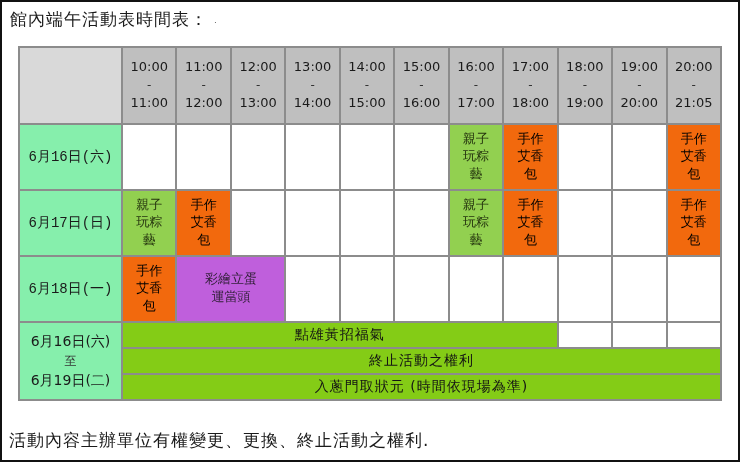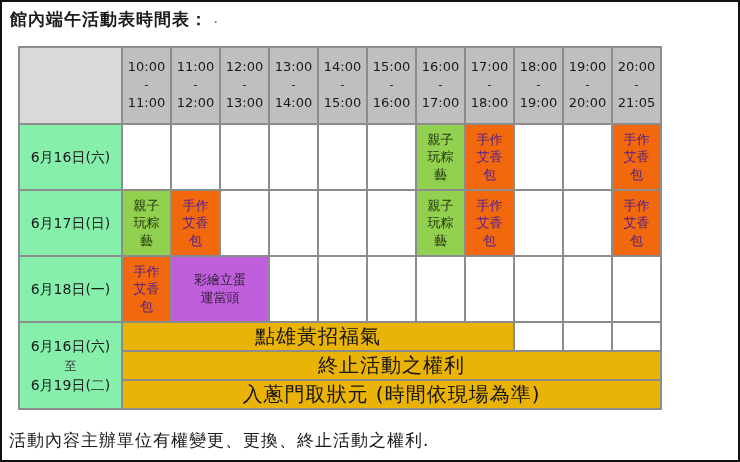--- a/index.html
+++ b/index.html
@@ -4,47 +4,47 @@
 <style>
   html,body{margin:0;padding:0;background:#fff;}
   body{
     width:740px;height:462px;box-sizing:border-box;
     border:2px solid #111;
     font-family:"DejaVu Sans","Liberation Sans",sans-serif;
     position:relative;color:#000;overflow:hidden;
   }
   .title{
     position:absolute;left:8px;top:6px;
-    font-size:17px;letter-spacing:1px;color:#1a1a1a;font-weight:bold;
+    font-size:17px;letter-spacing:1px;color:#1a1a1a;
   }
   .title .stray{font-size:9px;color:#666;margin-left:6px;vertical-align:middle;}
   table.sched{
     position:absolute;left:16px;top:44px;
-    width:644px;border-collapse:collapse;table-layout:fixed;
+    width:704px;border-collapse:collapse;table-layout:fixed;
     border:2px solid #6e6e6e;
   }
   table.sched td{
     border:2px solid #8c8c8c;
     text-align:center;vertical-align:middle;
     padding:0;overflow:hidden;
   }
   col.c-label{width:103px;}
   tr.r-head td{height:75px;}
-  tr.r-day td{height:64px;}
+  tr.r-day td{height:64px;font-family:Liberation Mono, monospace;}
   tr.r-bar td{height:24px;}
   td.head{background:#bfbfbf;font-size:13px;line-height:1.45;color:#1a1a1a;}
   td.corner{background:#d9d9d9;}
   td.rowlabel{background:#86efac;font-size:14px;line-height:1.5;color:#1a1a1a;}
   td.head .dash,.rowlabel .mid{font-size:12px;color:#333;}
   td.act{font-size:13px;line-height:1.35;}
   td.act div{white-space:nowrap;}
   td.green{background:#92d050;color:#24330e;}
-  td.orange{background:#f2690d;color:#4c1d95;}
+  td.orange{background:#f2690d;color:#000000;}
   td.purple{background:#bf5fdc;color:#33203a;margin-top:36px;}
-  td.bar{background:#eab308;color:#141414;font-size:20px;letter-spacing:1px;}
+  td.bar{background:#84cc16;color:#141414;font-size:14px;letter-spacing:1px;}
   .footer{
     position:absolute;left:7px;top:427px;
     font-size:17px;letter-spacing:1px;color:#1a1a1a;
   }
 </style>
 </head>
 <body>
 
 <div class="title">
   <span>館內端午活動表時間表：</span><span class="stray">.</span>

